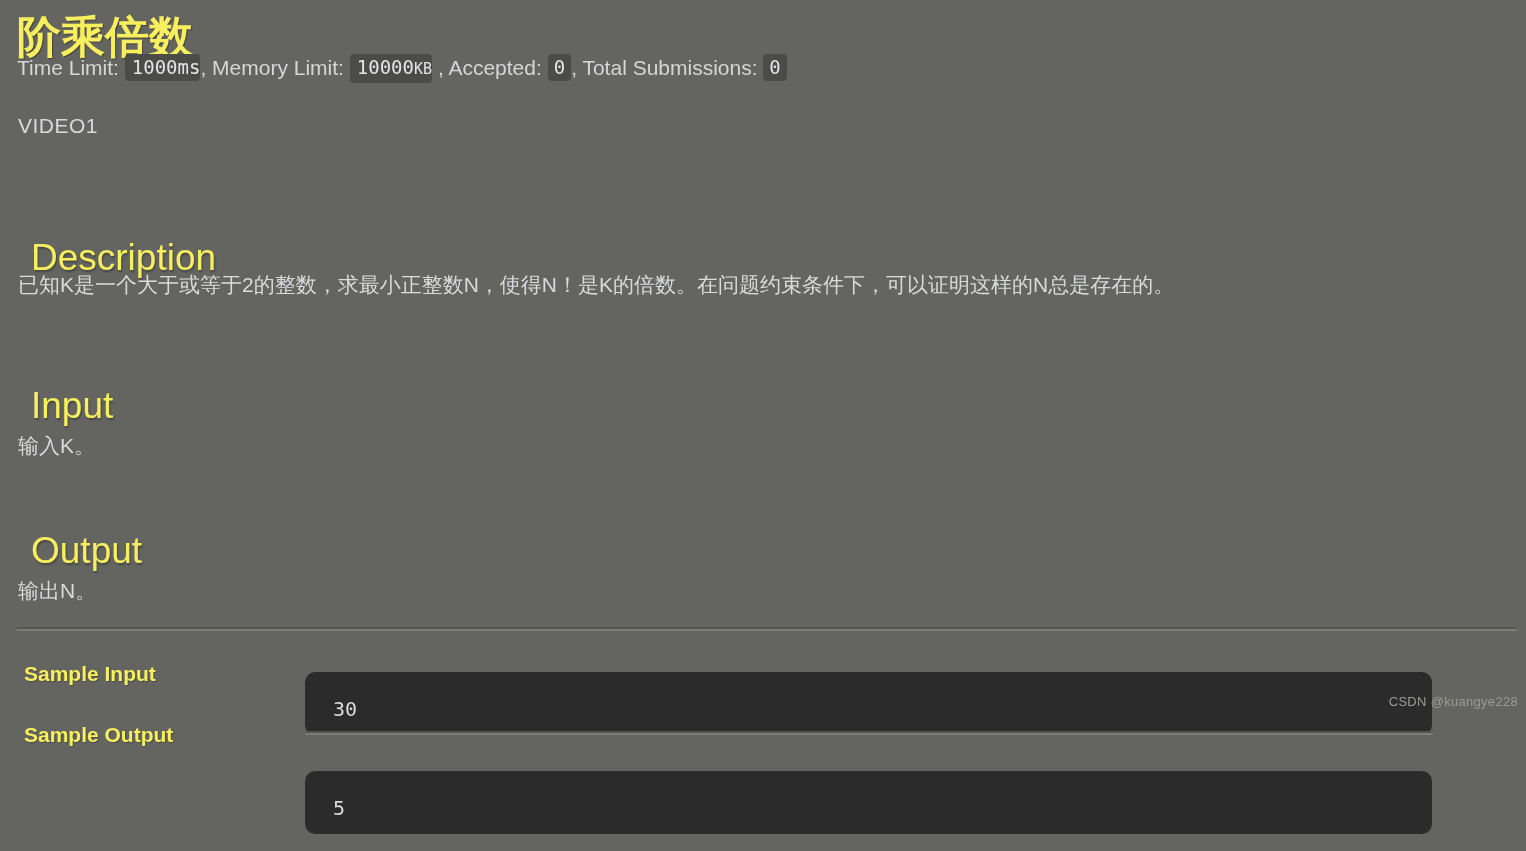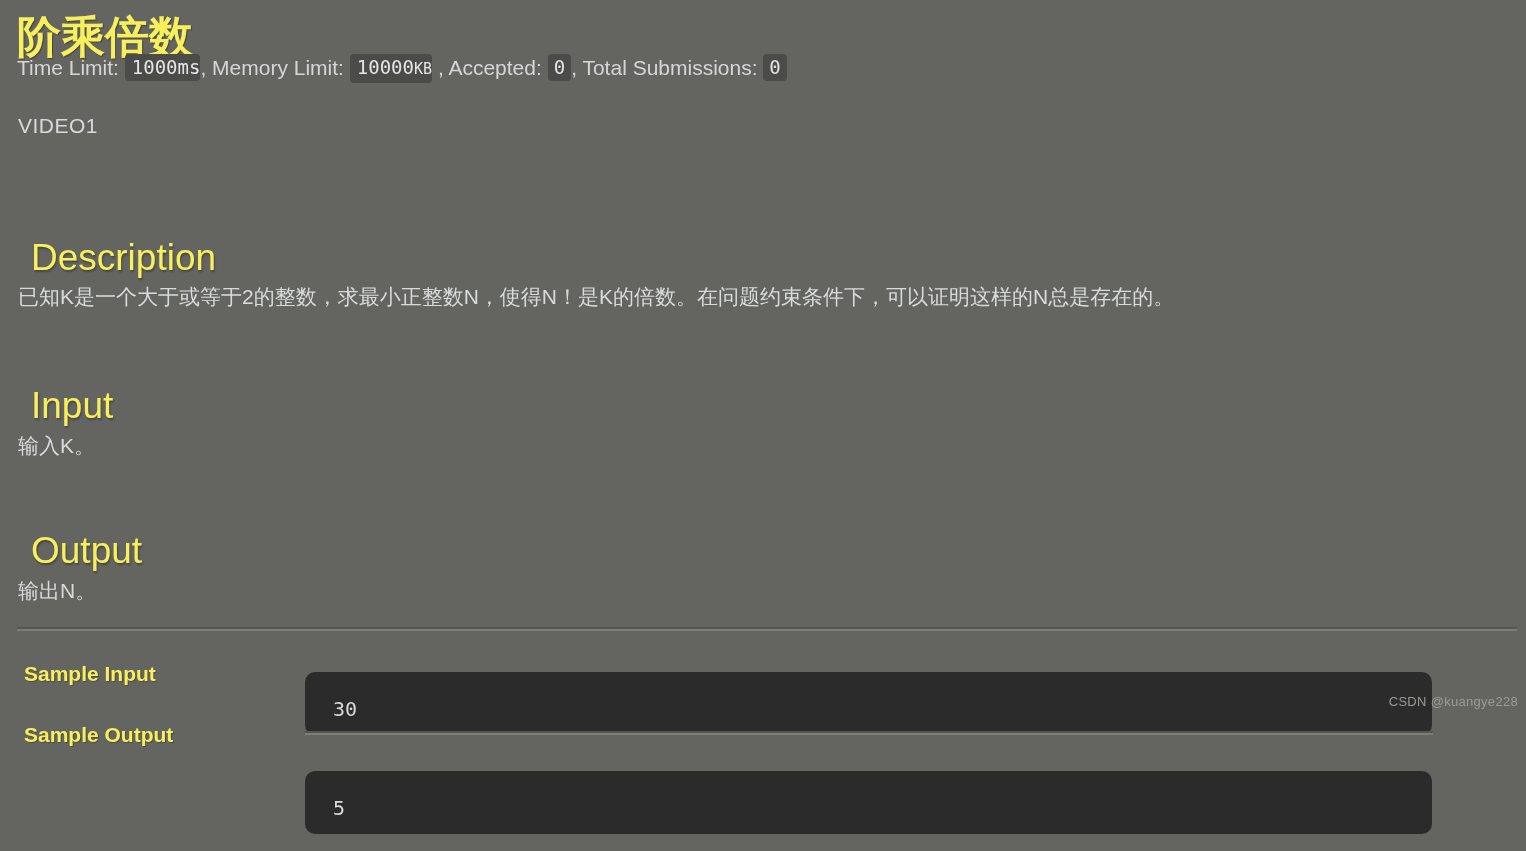--- a/index.html
+++ b/index.html
@@ -91,21 +91,21 @@
   .section-body {
     position: absolute;
     left: 18px;
     font-size: 21px;
     color: #d9dadc;
     line-height: 30px;
     white-space: nowrap;
   }
 
   #h-description { top: 205px; }
-  #p-description { top: 263px; margin-top: 19px; }
+  #p-description { top: 251px; margin-top: 19px; }
   #h-input       { top: 353px; }
   #p-input       { top: 410px; }
   #h-output      { top: 498px; }
   #p-output      { top: 555px; }
 
   
   .divider {
     position: absolute;
     height: 0;
     border-top: 2px solid #55564f;

